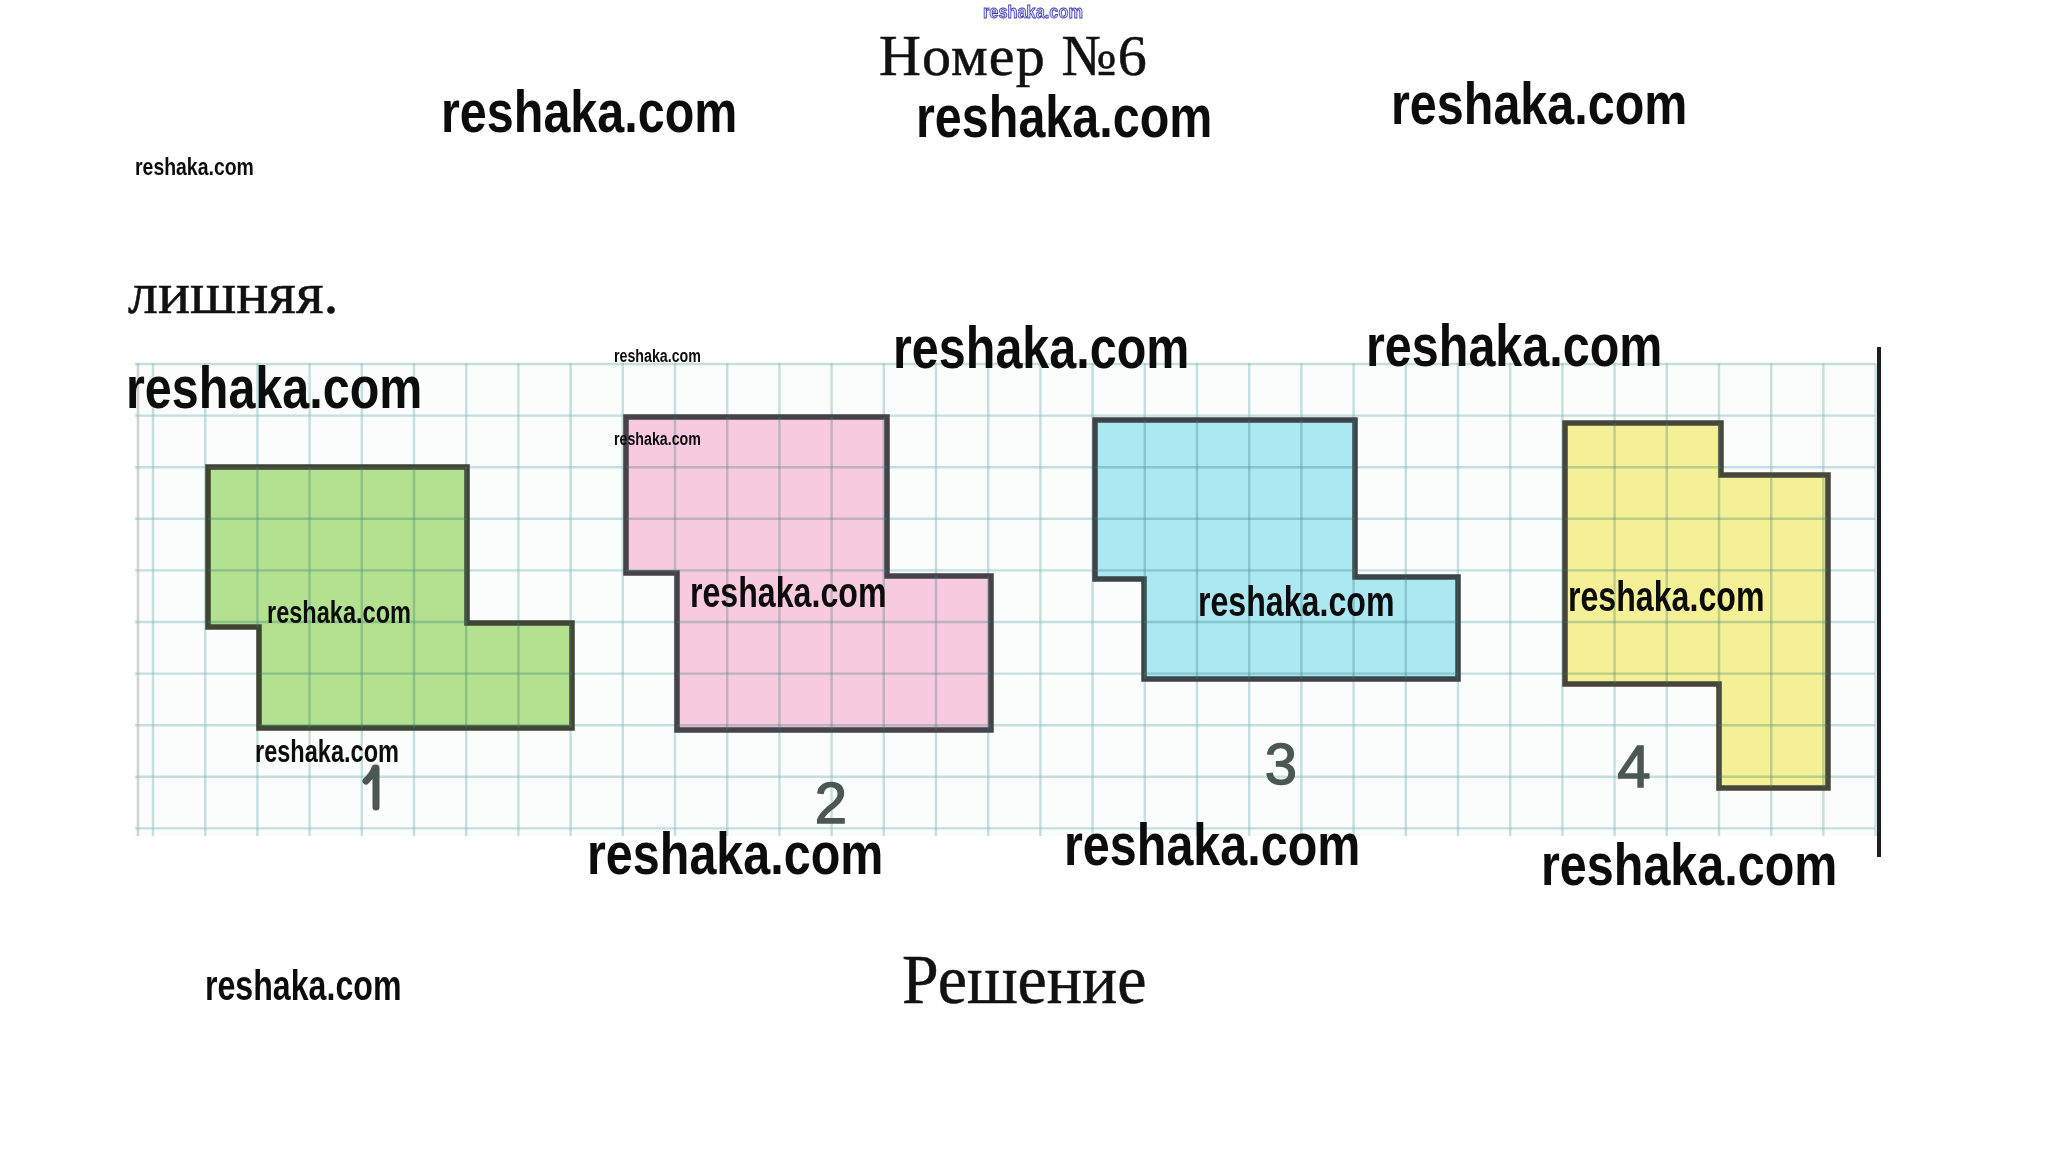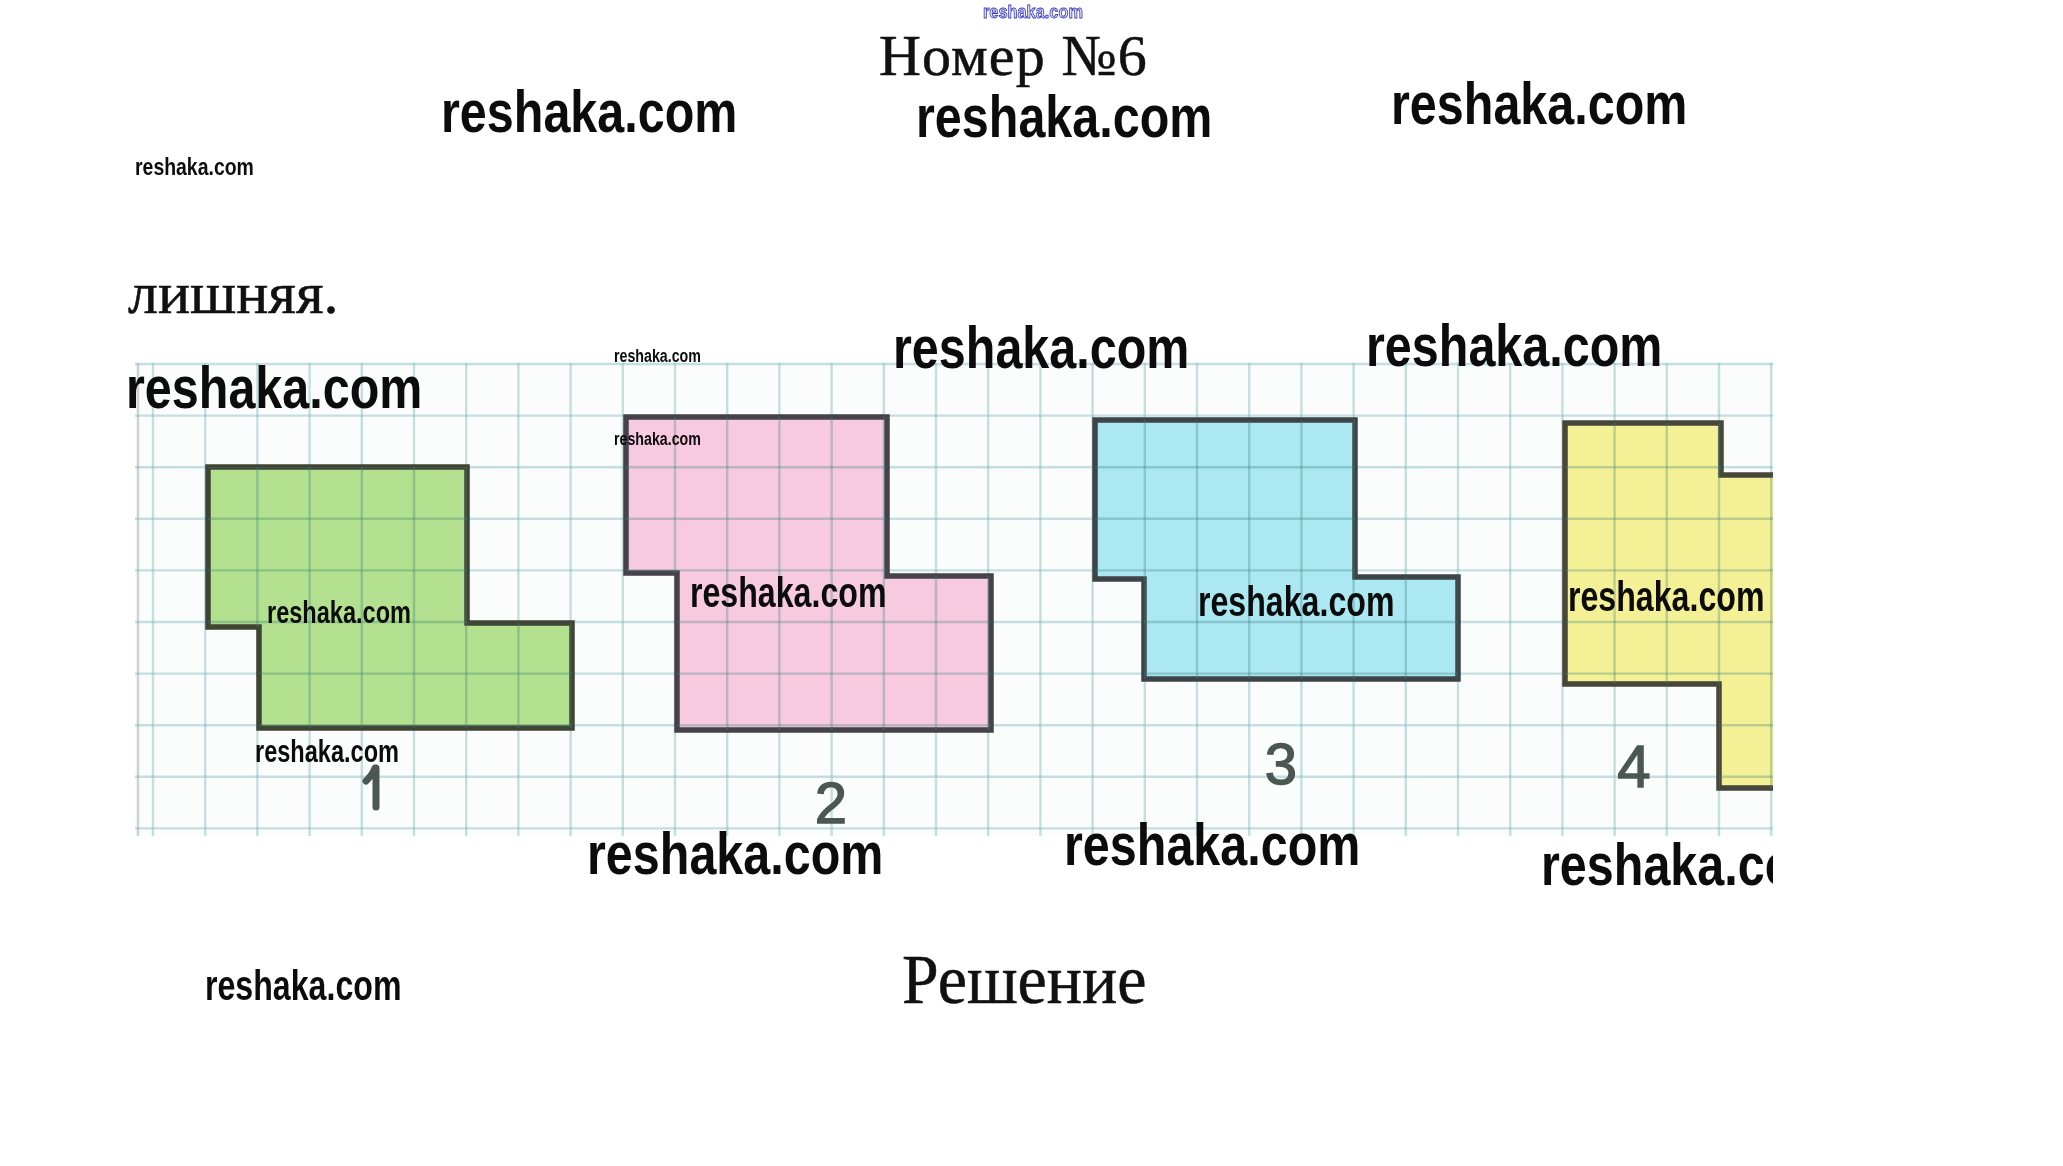--- a/index.html
+++ b/index.html
@@ -1,16 +1,16 @@
 <!DOCTYPE html>
 <html><head>
 <meta charset="utf-8">
 <style>
   html,body{margin:0;padding:0;background:#ffffff;}
-  #page{position:relative;width:1773px;height:1166px;overflow:hidden;background:#ffffff;
+  #page{position:relative;width:2063px;height:1166px;overflow:hidden;background:#ffffff;
         font-family:"Liberation Sans", sans-serif;}
   .wm{position:absolute;z-index:3;line-height:1;font-weight:700;color:#0c0c0c;white-space:nowrap;
       transform-origin:left top;font-family:"Liberation Sans", sans-serif;}
   .serif{position:absolute;z-index:3;line-height:1;color:#111;white-space:nowrap;-webkit-text-stroke:0.55px #111;
       font-family:"Liberation Serif", serif;transform-origin:left top;}
 </style>
 </head>
 <body>
 <div id="page">
 

